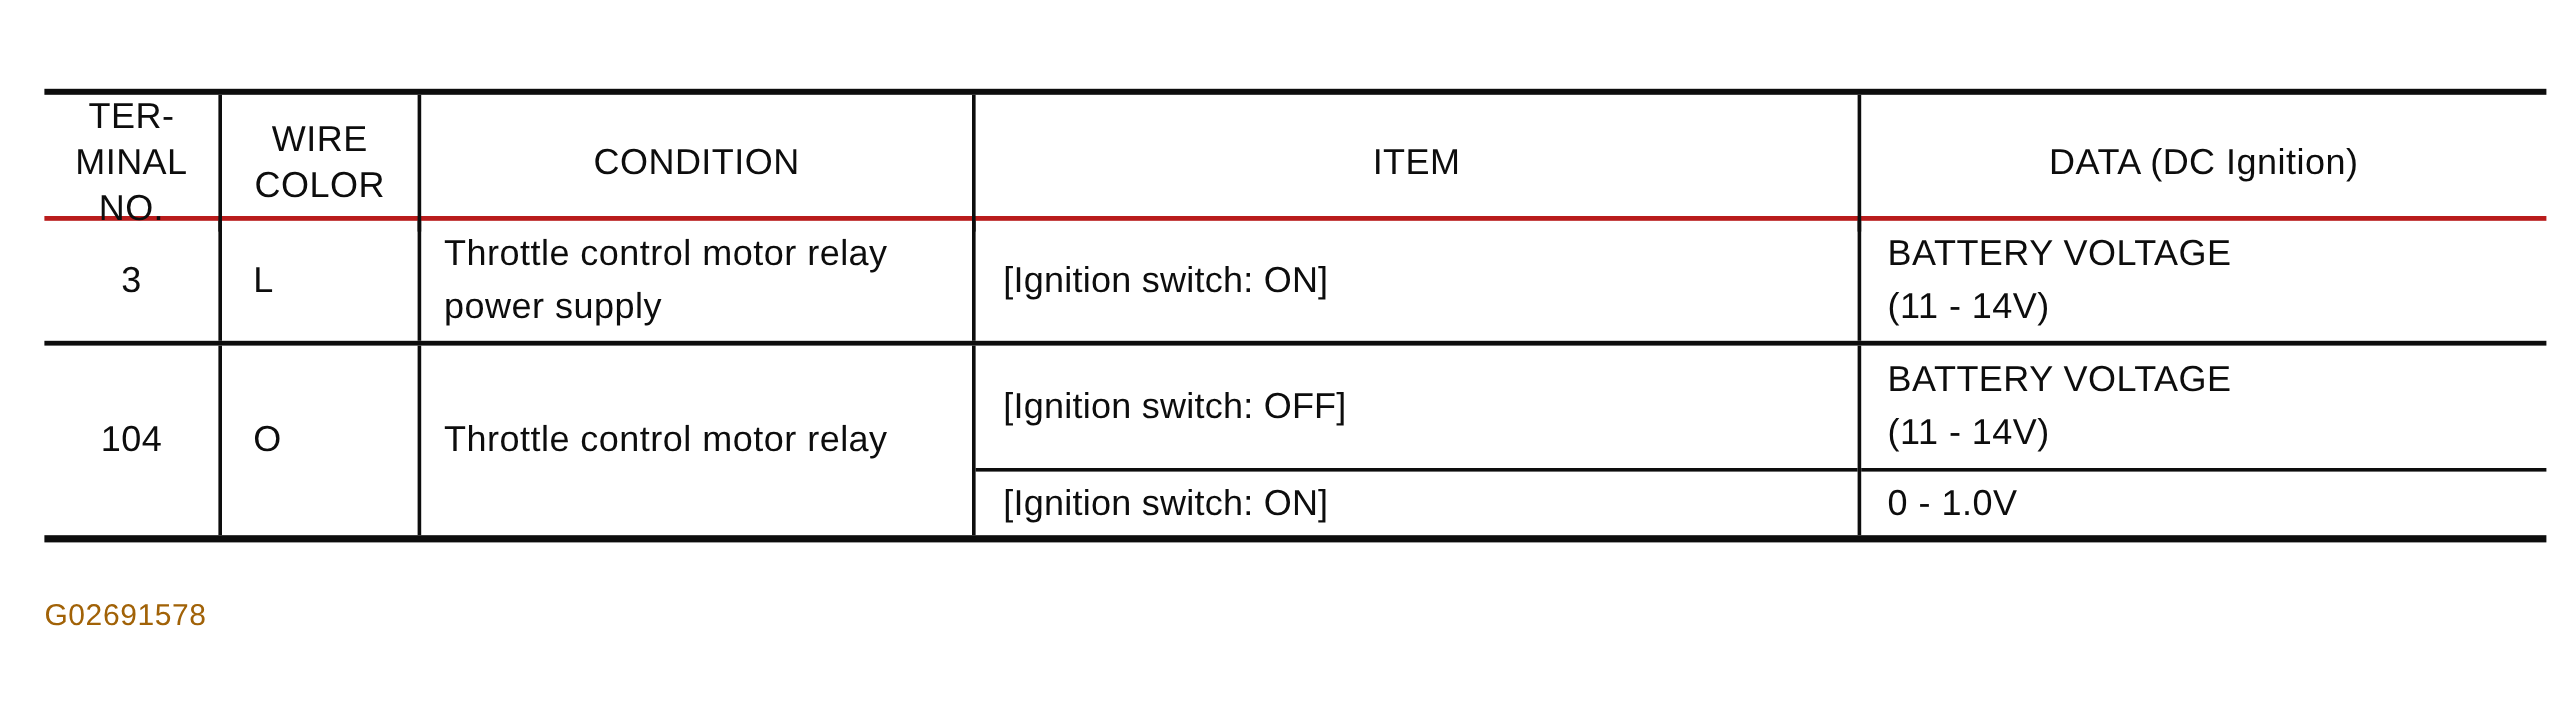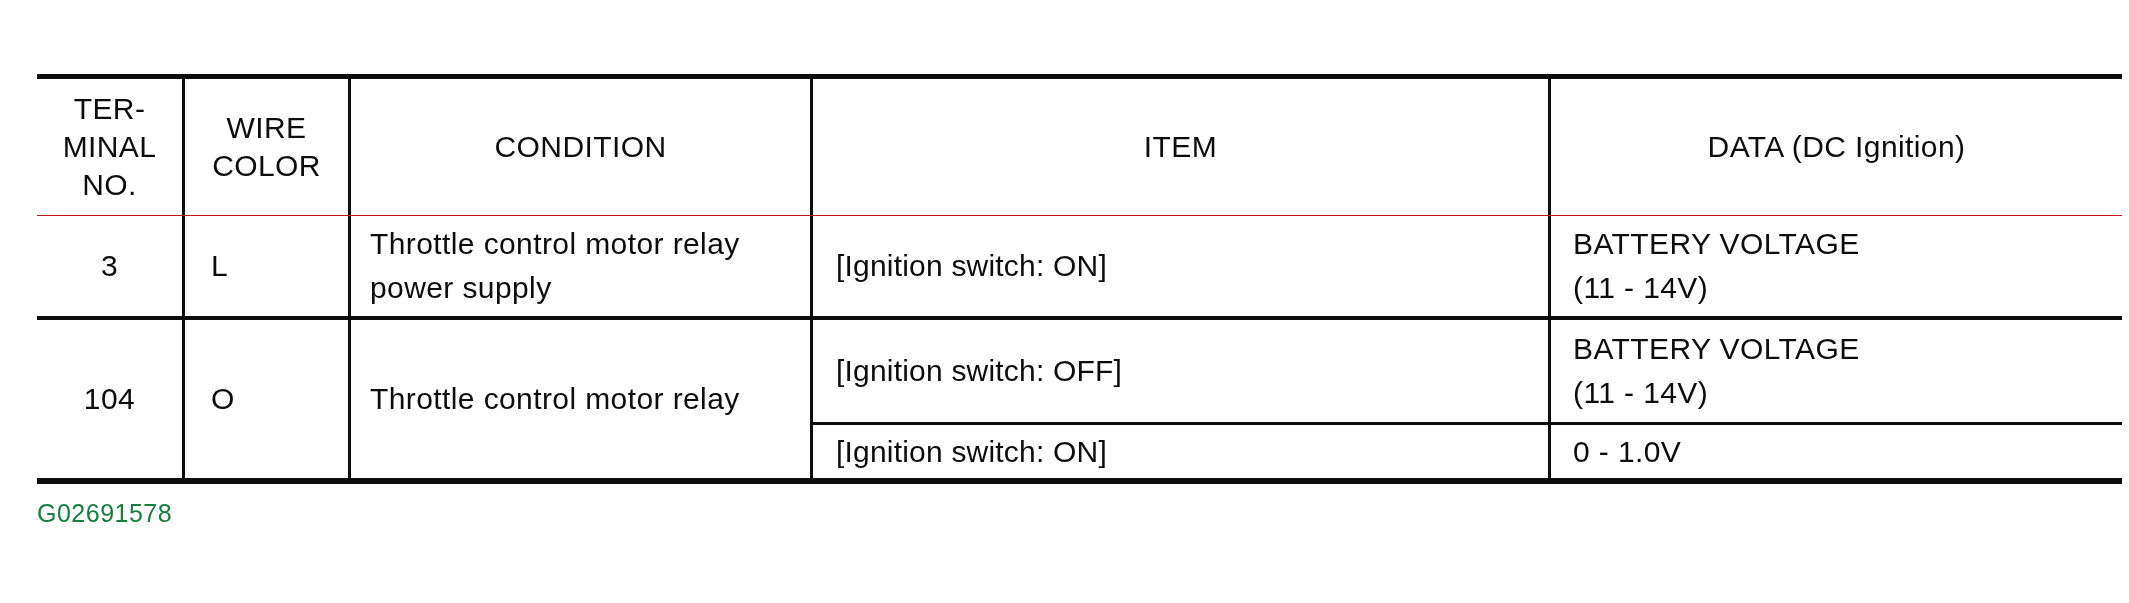--- a/index.html
+++ b/index.html
@@ -18,21 +18,21 @@
     top: 74px;
     width: 2085px;
     border-top: 5px solid #0d0d0d;
     border-bottom: 6px solid #0d0d0d;
   }
   .row {
     display: grid;
     grid-template-columns: 145px 166px 462px 738px 574px;
     box-sizing: border-box;
   }
-  .row-header { height: 137px; border-bottom: 1px solid #b91c1c; }
+  .row-header { height: 105px; border-bottom: 4px solid #b91c1c; }
   .row-1 { height: 104px; border-bottom: 4px solid #0d0d0d; }
   .row-2 { height: 158px; }
   .cell {
     box-sizing: border-box;
     border-left: 3px solid #0d0d0d;
     display: flex;
     align-items: center;
     font-size: 30px;
     letter-spacing: 0.4px;
     line-height: 38px;
@@ -61,21 +61,21 @@
     align-items: center;
   }
   .sub-a { height: 105px; border-bottom: 3px solid #0d0d0d; }
   .sub-b { flex: 1; }
   .figure-id {
     position: absolute;
     left: 37px;
     top: 499px;
     font-size: 25px;
     letter-spacing: 0.5px;
-    color: #15803d;
+    color: #a16207;
   }
 </style>
 </head>
 <body>
 
 <div class="page">
 
   <div class="tbl">
 
     <div class="row row-header">

